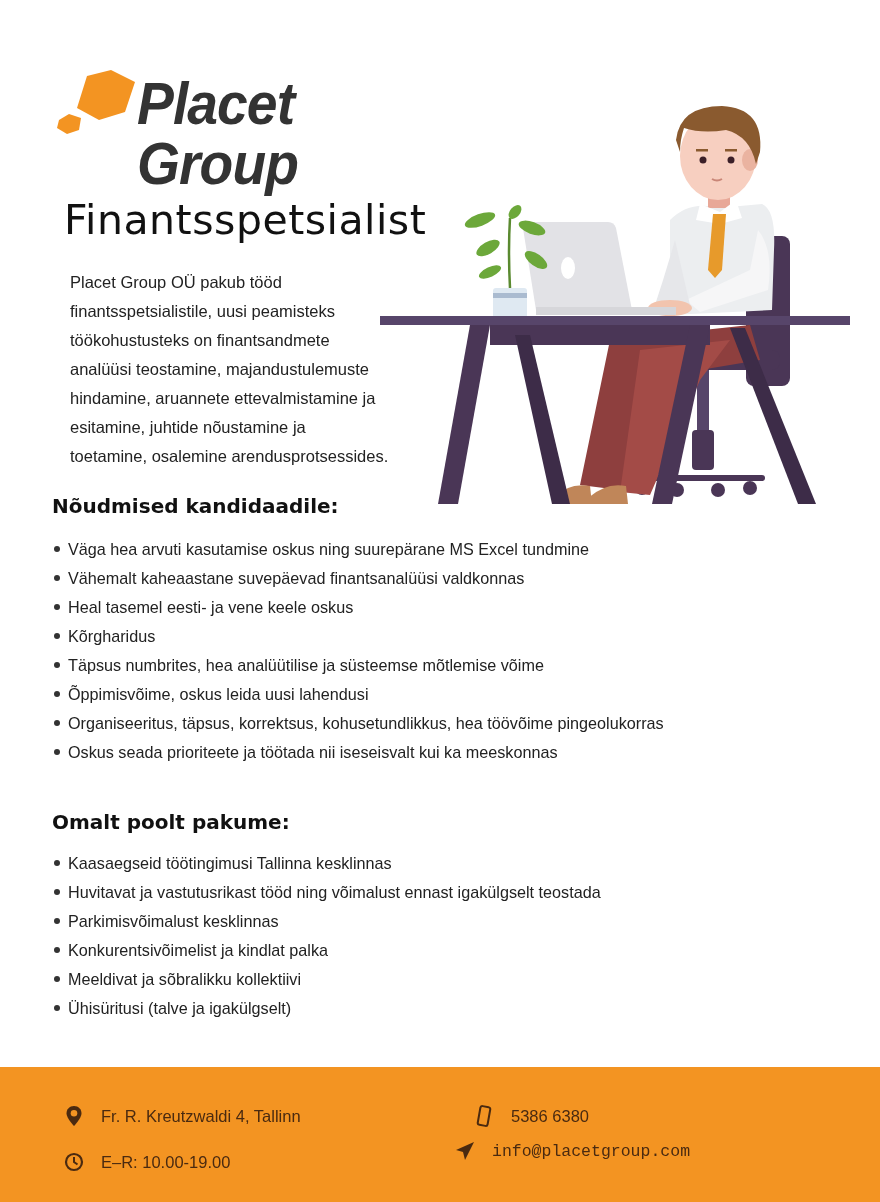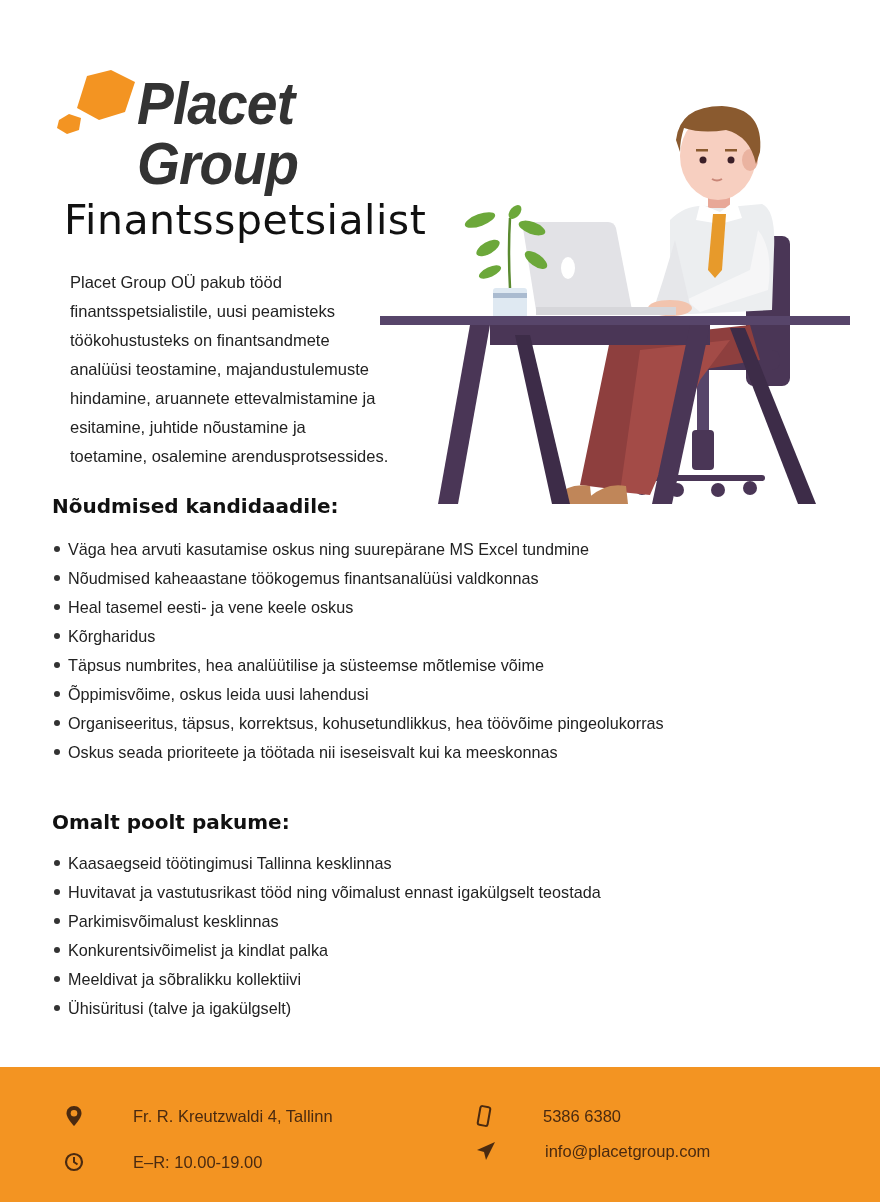--- a/index.html
+++ b/index.html
@@ -36,21 +36,21 @@
       font-family: "Liberation Sans", sans-serif; font-size: 16.2px; color: #222;
     }
     .bullets li { height: 29px; line-height: 29px; white-space: nowrap; }
     .bullets li .dot { display: inline-block; width: 6px; height: 6px; border-radius: 50%; background: #333; margin-right: 8px; vertical-align: middle; position: relative; top: -2px; }
     .footer {
       position: absolute; left: 0; top: 1067px; width: 880px; height: 135px;
       background: #f39422;
     }
     .footer-item {
       position: absolute; display: flex; align-items: center;
-      font-family: "Liberation Sans", sans-serif; font-size: 16.5px; color: #4a2a10; gap: 32px;
+      font-family: "Liberation Sans", sans-serif; font-size: 16.5px; color: #4a2a10;
     }
     .footer-item .ic { width: 22px; height: 22px; margin-right: 16px; display: inline-flex; align-items: center; justify-content: center; }
   </style>
 </head>
 <body>
 
 <div class="logo">
   <svg width="80" height="70" viewBox="0 0 80 70">
     <polygon points="32,8 56,2 80,14 70,44 44,52 22,40" fill="#f39422"></polygon>
     <polygon points="4,52 14,46 26,50 24,62 12,66 2,60" fill="#f39422"></polygon>
@@ -129,21 +129,21 @@
 
   <polygon points="100,225 120,225 88,404 68,404" fill="#4a3656"></polygon>
   <polygon points="145,235 160,235 200,404 182,404" fill="#3d2c48"></polygon>
   <polygon points="320,225 340,225 302,404 282,404" fill="#4a3656"></polygon>
   <polygon points="360,228 375,228 446,404 428,404" fill="#3d2c48"></polygon>
 </svg>
 
 <h2 class="section-title" style="top:494px;">Nõudmised kandidaadile:</h2>
 <ul class="bullets" style="top:535px;">
   <li><span class="dot"></span><span>Väga hea arvuti kasutamise oskus ning suurepärane MS Excel tundmine</span></li>
-  <li><span class="dot"></span><span>Nõudmised kaheaastane töökogemus finantsanalüüsi valdkonnas</span></li>
+  <li><span class="dot"></span><span>Vähemalt kaheaastane suvepäevad finantsanalüüsi valdkonnas</span></li>
   <li><span class="dot"></span><span>Heal tasemel eesti- ja vene keele oskus</span></li>
   <li><span class="dot"></span><span>Kõrgharidus</span></li>
   <li><span class="dot"></span><span>Täpsus numbrites, hea analüütilise ja süsteemse mõtlemise võime</span></li>
   <li><span class="dot"></span><span>Õppimisvõime, oskus leida uusi lahendusi</span></li>
   <li><span class="dot"></span><span>Organiseeritus, täpsus, korrektsus, kohusetundlikkus, hea töövõime pingeolukorras</span></li>
   <li><span class="dot"></span><span>Oskus seada prioriteete ja töötada nii iseseisvalt kui ka meeskonnas</span></li>
 </ul>
 
 <h2 class="section-title" style="top:810px;">Omalt poolt pakume:</h2>
 <ul class="bullets" style="top:849px;">
@@ -175,21 +175,21 @@
     <span>E–R: 10.00-19.00</span>
   </div>
   <div class="footer-item" style="left:473px; top:38px;">
     <span class="ic">
       <svg width="16" height="22" viewBox="0 0 16 22">
           <rect x="3" y="1.5" width="10" height="19" rx="2" transform="rotate(10 8 11)" fill="none" stroke="#4a2a10" stroke-width="2"></rect>
         </svg>
     </span>
     <span>5386 6380</span>
   </div>
-  <div class="footer-item" style="left:475px; top:73px;">
+  <div class="footer-item" style="left:454px; top:73px;font-family:Liberation Mono, monospace;">
     <span class="ic">
       <svg width="20" height="20" viewBox="0 0 20 20">
           <path d="M19 1 L1 9 L8 11 L10 19 Z" fill="#4a2a10"></path>
         </svg>
     </span>
     <span>info@placetgroup.com</span>
   </div>
 </div>
 
 </body></html>

